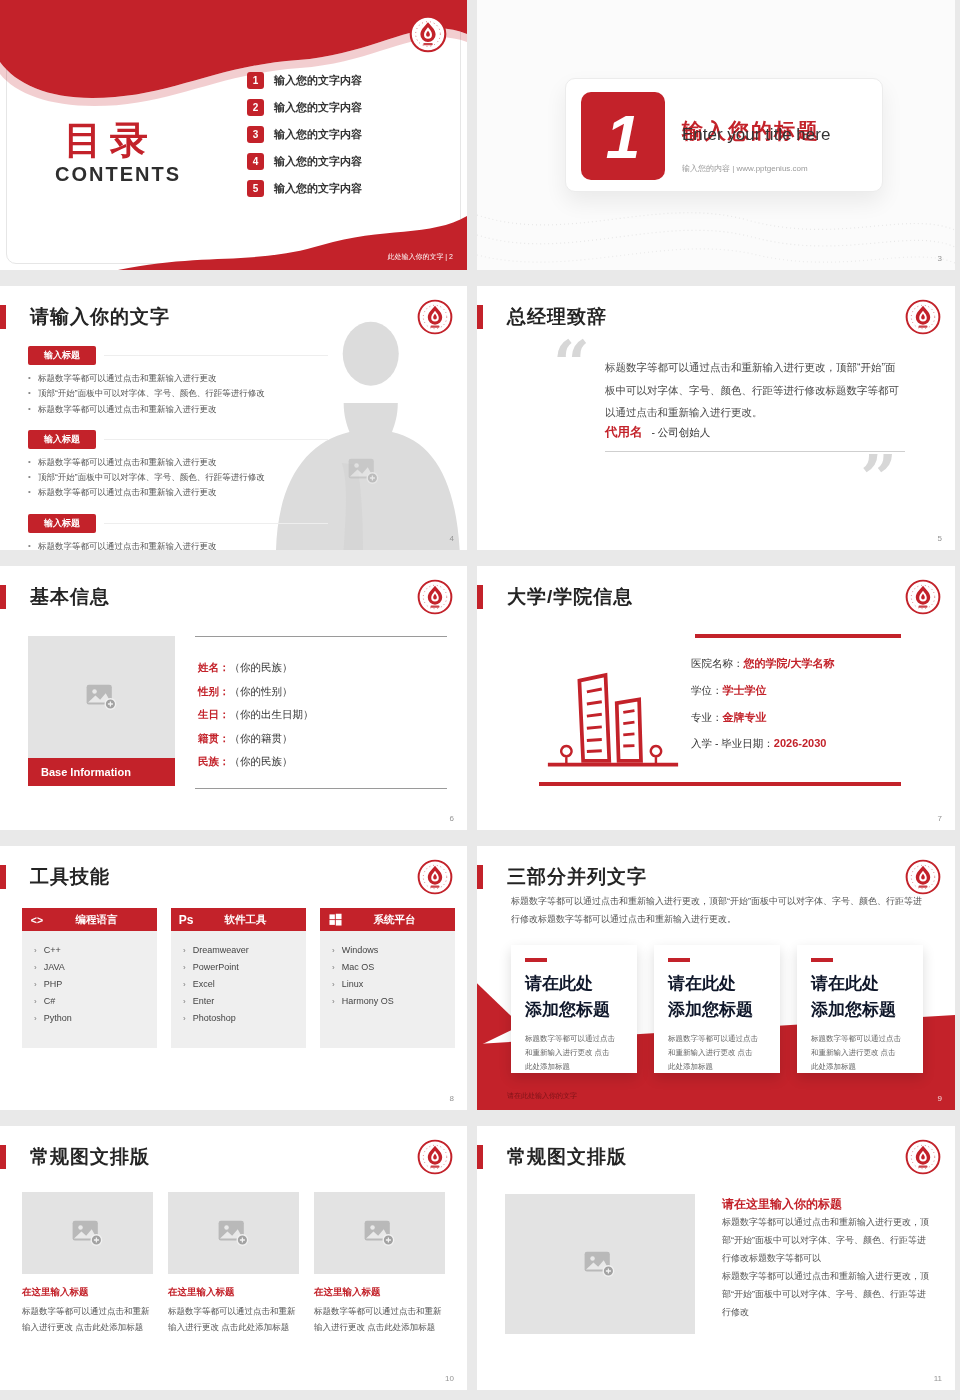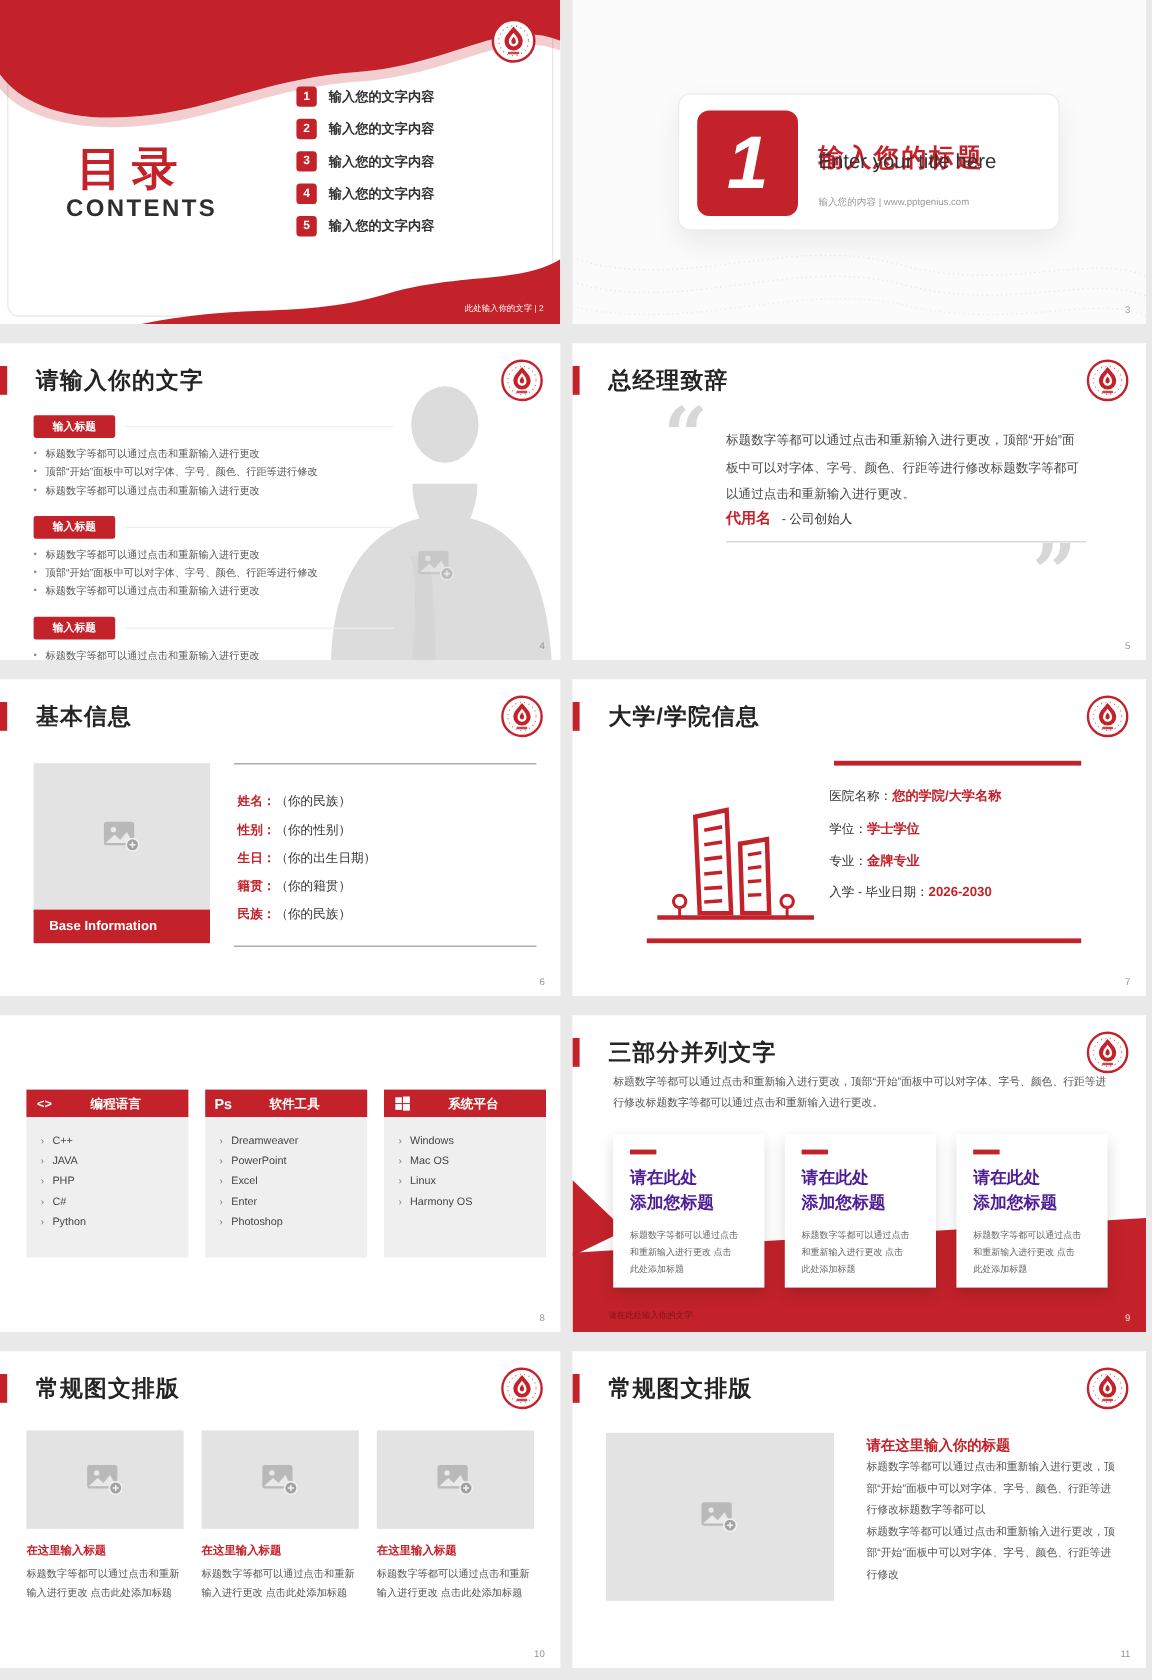--- a/index.html
+++ b/index.html
@@ -94,21 +94,21 @@
   .sk-item{font-size:9px; color:#444; line-height:1.9;}
   .sk-item .mk{color:#777; font-size:8px; margin-right:7px;}
 
   
   .tc-intro{position:absolute; left:34px; top:47px; width:414px; font-size:9px; color:#555; line-height:1.95;}
   .tc-red-main{position:absolute; left:0; bottom:0; width:100%; height:132px; background:var(--red); clip-path:polygon(0 50%, 100% 28%, 100% 100%, 0 100%); z-index:1;}
   .tc-red-wedge{position:absolute; left:0; bottom:0; width:44px; height:132px; background:var(--red); clip-path:polygon(0 4%, 100% 36%, 0 52%); z-index:1;}
   .tc-cards{position:absolute; left:34px; top:99px; display:flex; gap:17px; z-index:2;}
   .tc-card{width:126px; height:128px; background:#fff; box-shadow:0 5px 12px rgba(0,0,0,.14); padding:13px 13px 0 14px;}
   .tc-dash{width:22px; height:3.5px; background:var(--red); margin-bottom:9px;}
-  .tc-t{font-size:14px; font-weight:bold; color:#4c1d95; line-height:1.55;}
+  .tc-t{font-size:17px; font-weight:bold; color:#0f172a; line-height:1.55;}
   .tc-b{margin-top:9px; font-size:7.5px; color:#666; line-height:1.85; width:92px;}
   .tc-foot{position:absolute; left:30px; bottom:9px; font-size:7px; color:#7e1318; z-index:3;}
   .tc-pg{color:#f3d9da;}
 
   
   .g3-wrap{position:absolute; left:22px; top:66px; display:flex; gap:15px;}
   .g3-col{width:131px;}
   .g3-img{height:82px; background:var(--boxgray); display:flex; align-items:center; justify-content:center;}
   .g3-t{margin-top:12px; font-size:9.5px; font-weight:bold; color:var(--red);}
   .g3-b{margin-top:5px; font-size:8.5px; color:#555; line-height:1.85;}
@@ -334,20 +334,27 @@
         <div class="ci-row"><span>学位：</span><span class="ci-value">学士学位</span></div>
         <div class="ci-row"><span>专业：</span><span class="ci-value">金牌专业</span></div>
         <div class="ci-row"><span>入学 - 毕业日期：</span><span class="ci-value">2026-2030</span></div>
       </div>
       <div class="ci-bar-bot"></div>
     </div>
     <div class="pg">7</div>
   </div>
 
   <div class="slide">
+    <div class="hd">
+      <span class="hbar"></span>
+      <span class="htitle">工具技能</span>
+      <svg class="logo">
+          <use href="#sym-logo"></use>
+        </svg>
+    </div>
     <div class="sk-wrap">
       <div class="sk-col">
         <div class="sk-head">
           <span class="sk-ico">&lt;&gt;</span>
           <span class="sk-htxt">编程语言</span>
         </div>
         <div class="sk-body">
           <div class="sk-item"><span class="mk">›</span><span>C++</span></div>
           <div class="sk-item"><span class="mk">›</span><span>JAVA</span></div>
           <div class="sk-item"><span class="mk">›</span><span>PHP</span></div>

